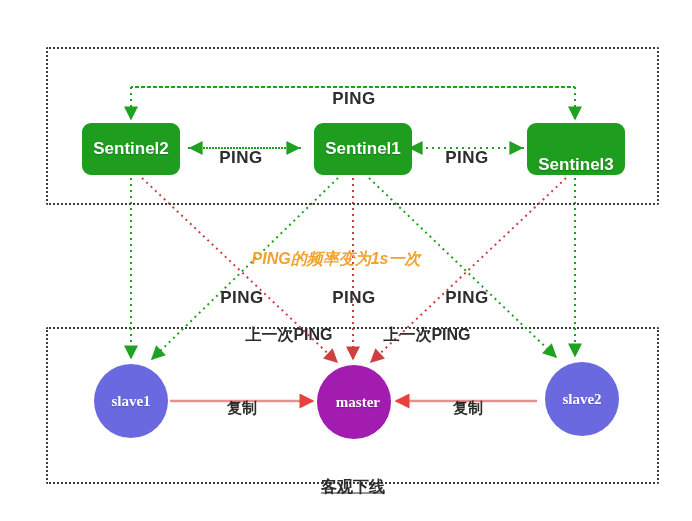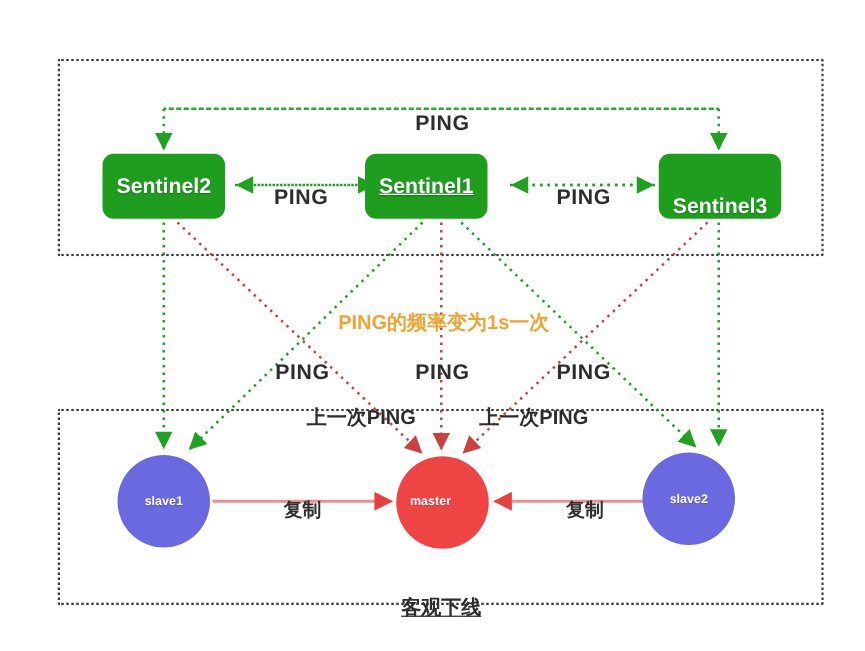--- a/index.html
+++ b/index.html
@@ -13,33 +13,34 @@
   }
   .box-top{left:46px;top:47px;width:613px;height:158px;}
   .box-bottom{left:46px;top:327px;width:613px;height:157px;}
   .sentinel{
     position:absolute;width:98px;height:52px;background:#1f9d1f;border-radius:9px;
     display:flex;align-items:center;justify-content:center;color:#ffffff;
     font-weight:bold;font-size:17px;text-shadow:0 1px 1px rgba(0,0,0,.25);
     box-sizing:border-box;
   }
   .sentinel-2{left:82px;top:123px;}
-  .sentinel-1{left:292px;top:123px;text-decoration:underline;}
+  .sentinel-1{left:314px;top:123px;}
   .sentinel-3{left:527px;top:123px;align-items:flex-end;}
   .node{
     position:absolute;width:74px;height:74px;border-radius:50%;
     display:flex;align-items:center;justify-content:center;color:#ffffff;
-    font-weight:bold;font-size:10px;text-align:left;
+    font-weight:bold;font-size:15px;text-align:right;
     text-shadow:0 1px 1px rgba(0,0,0,.2);
+    font-family:Liberation Serif, serif;
   }
   .slave{background:#6b69e0;}
   .node-slave1{left:94px;top:364px;}
-  .node-master{left:317px;top:365px;background:#ef4444;}
+  .node-master{left:317px;top:365px;background:#a21caf;}
   .node-master .node-txt{width:52px;word-break:break-all;line-height:1.25;}
-  .node-slave2{left:514px;top:362px;}
+  .node-slave2{left:545px;top:362px;}
   .lbl{
     position:absolute;transform:translate(-50%,-50%);font-weight:bold;
     color:#2d2d2d;white-space:nowrap;font-size:16px;margin-top:28px;
   }
   .lbl-ping{font-size:17px;letter-spacing:.5px;}
   .lbl-note{color:#f0a232;font-size:16px;}
   svg.wires{position:absolute;left:0;top:0;pointer-events:none;}
 </style>
 </head>
 <body>
@@ -101,21 +102,21 @@
     <span class="node-txt">master</span>
   </div>
   <div class="node slave node-slave2">
     <span>slave2</span>
   </div>
 
   <div class="lbl lbl-ping" style="left:354px;top:71px;">PING</div>
   <div class="lbl lbl-ping" style="left:241px;top:130px;">PING</div>
   <div class="lbl lbl-ping" style="left:467px;top:130px;">PING</div>
 
-  <div class="lbl lbl-note" style="left:355px;top:231px;">PING的频率变为1s一次</div>
+  <div class="lbl lbl-note" style="left:336px;top:231px;font-style:italic;">PING的频率变为1s一次</div>
 
   <div class="lbl lbl-ping" style="left:242px;top:270px;">PING</div>
   <div class="lbl lbl-ping" style="left:354px;top:270px;">PING</div>
   <div class="lbl lbl-ping" style="left:467px;top:270px;">PING</div>
 
   <div class="lbl" style="left:289px;top:307px;">上一次PING</div>
   <div class="lbl" style="left:427px;top:307px;">上一次PING</div>
 
   <div class="lbl" style="left:242px;top:380px;font-size:15px;">复制</div>
   <div class="lbl" style="left:468px;top:380px;font-size:15px;">复制</div>

